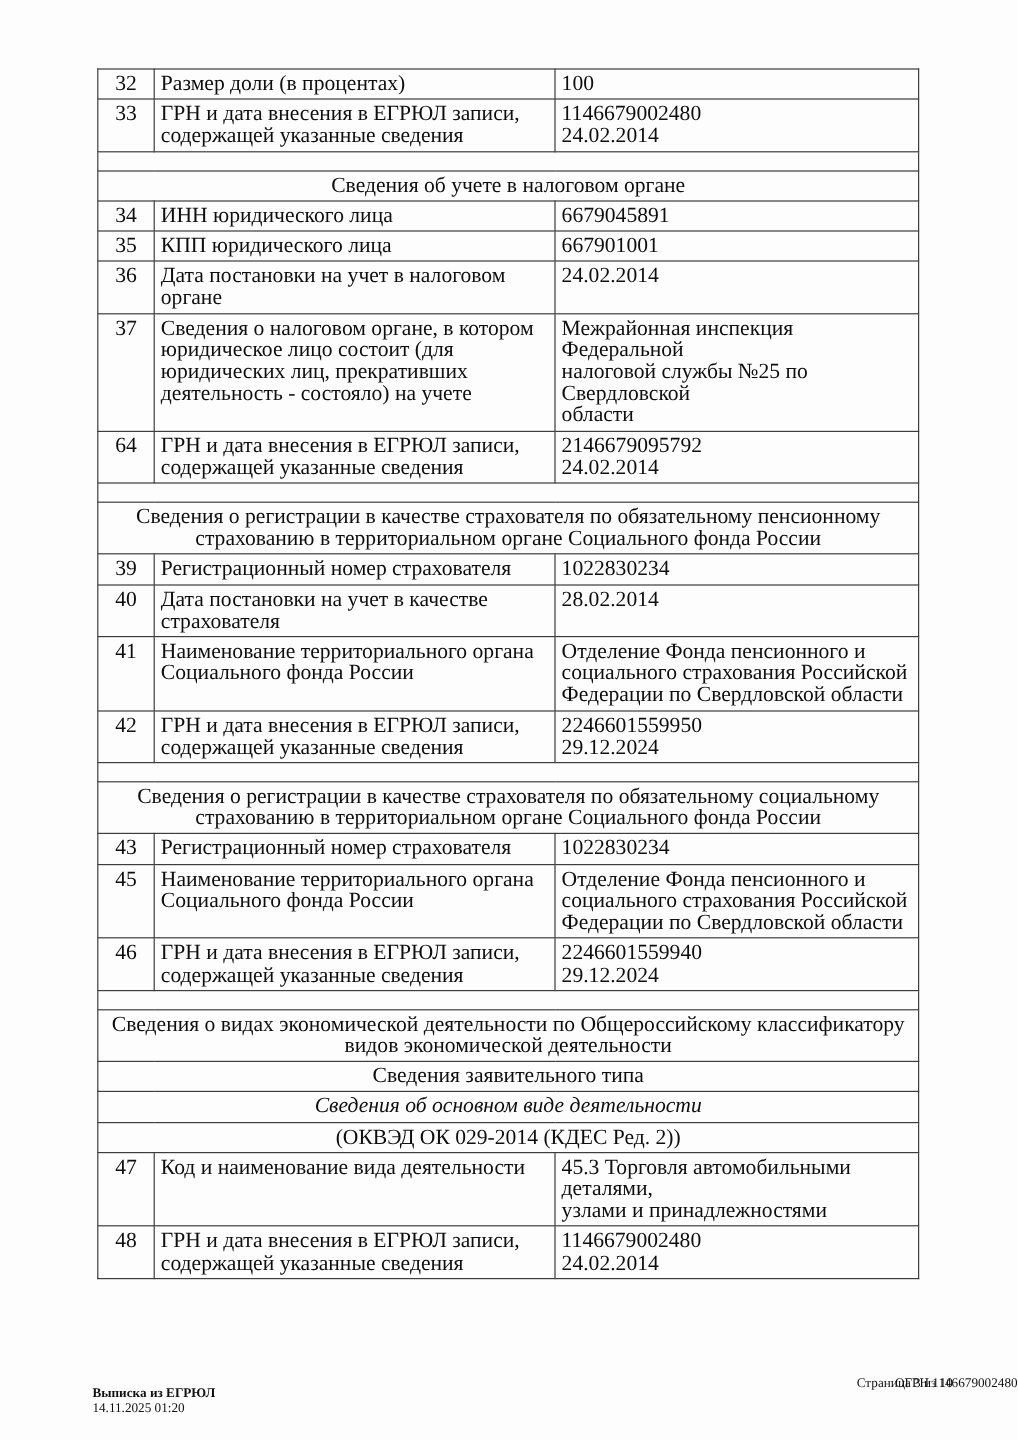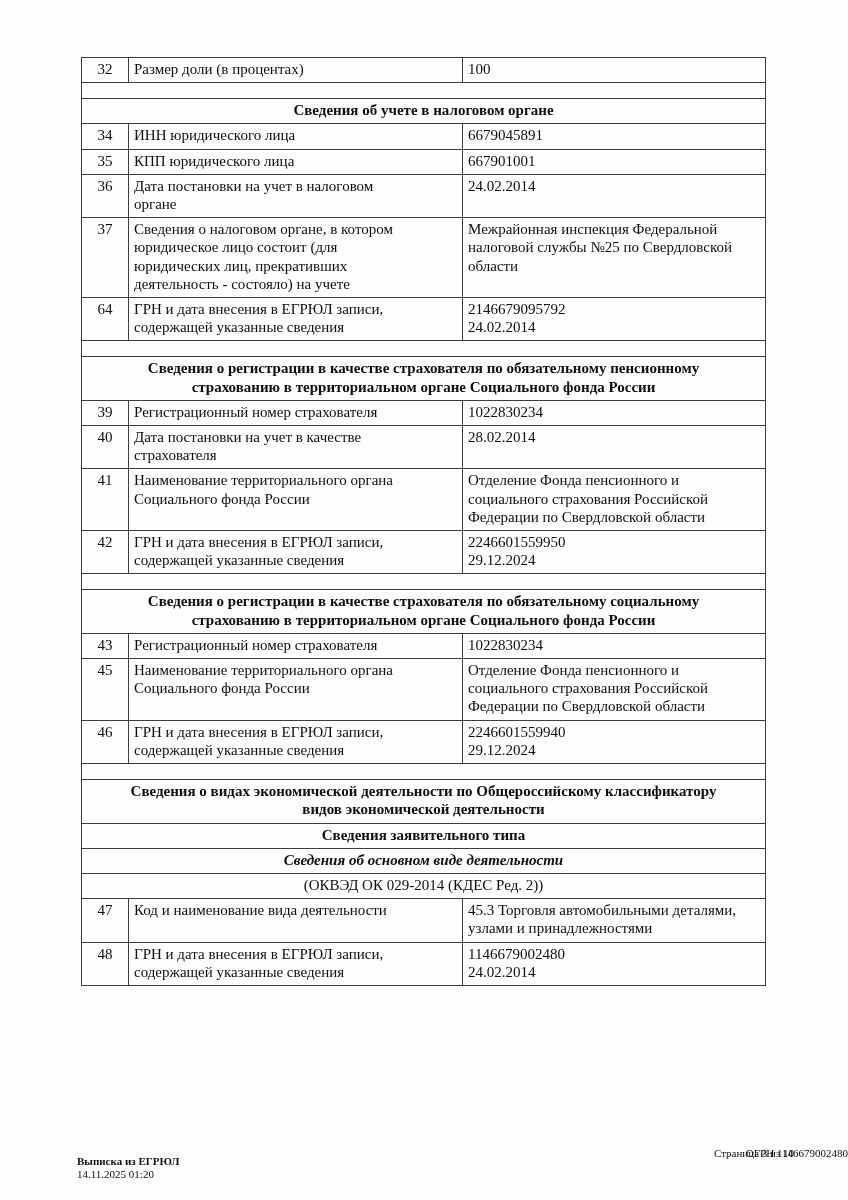--- a/index.html
+++ b/index.html
@@ -20,39 +20,39 @@
     inset: 0;
     background: #fdfdfd;
   }
   table.egrul {
     position: absolute;
     left: 81px;
     top: 57px;
     width: 684px;
     border-collapse: collapse;
     table-layout: fixed;
-    font-size: 15px;
+    font-size: 18px;
     line-height: 18.2px;
   }
   table.egrul td {
     border: 1.5px solid #3d3d3d;
     vertical-align: top;
     padding: 2px 5px 4px 5px;
     word-wrap: break-word;
   }
   td.num-cell {
     text-align: center;
     padding-left: 2px;
     padding-right: 2px;
   }
   td.label-cell { text-align: left; }
   td.value-cell { text-align: left; }
   td.section-cell {
     text-align: center;
-    font-weight: bold;
+    font-weight: normal;
     padding-top: 3px;
     padding-bottom: 4px;
   }
   td.section-cell.bold-italic { font-style: italic; }
   td.section-cell.italic { font-weight: normal; }
   tr.spacer-row td {
     height: 15px;
     padding: 0;
   }
   .footer {
@@ -93,20 +93,25 @@
     <colgroup>
       <col style="width:47px">
       <col style="width:334px">
       <col style="width:303px">
     </colgroup>
     <tbody>
         <tr>
           <td class="num-cell">32</td>
           <td class="label-cell">Размер доли (в процентах)</td>
           <td class="value-cell">100</td>
+        </tr>
+        <tr>
+          <td class="num-cell">33</td>
+          <td class="label-cell">ГРН и дата внесения в ЕГРЮЛ записи,<br>содержащей указанные сведения</td>
+          <td class="value-cell">1146679002480<br>24.02.2014</td>
         </tr>
         <tr class="spacer-row">
           <td colspan="3"></td>
         </tr>
         <tr>
           <td colspan="3" class="section-cell bold">Сведения об учете в налоговом органе</td>
         </tr>
         <tr>
           <td class="num-cell">34</td>
           <td class="label-cell">ИНН юридического лица</td>

